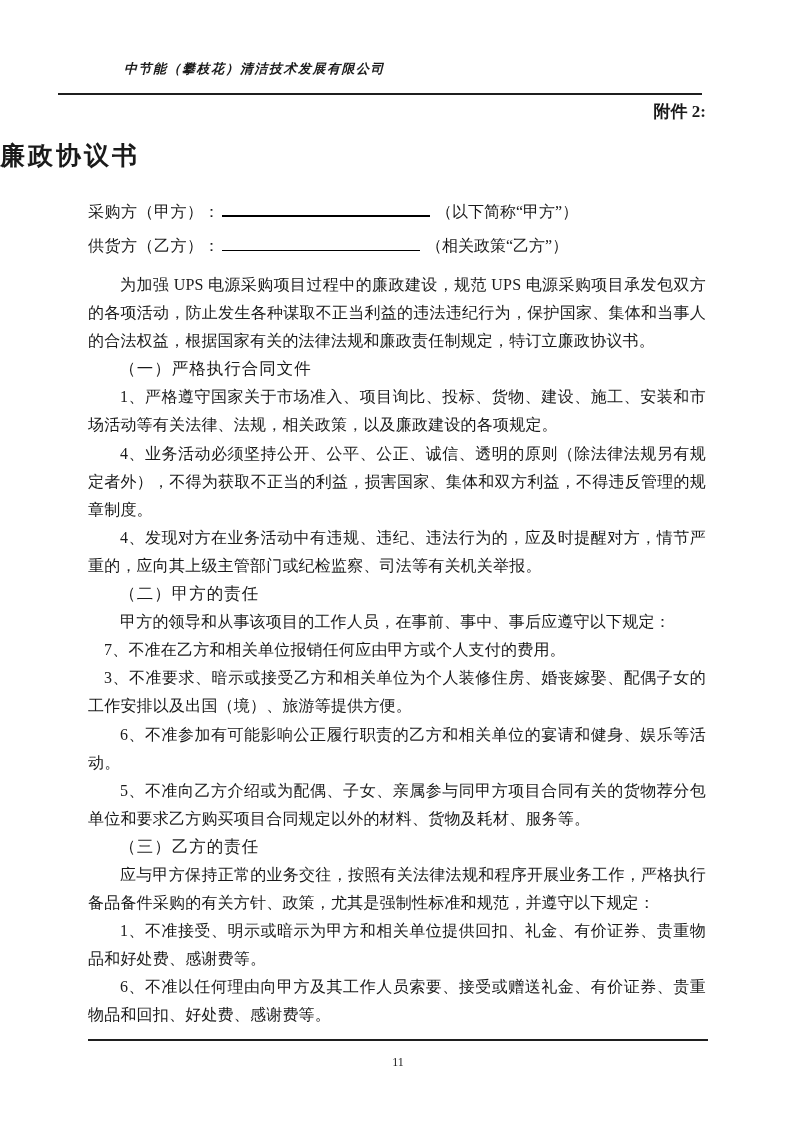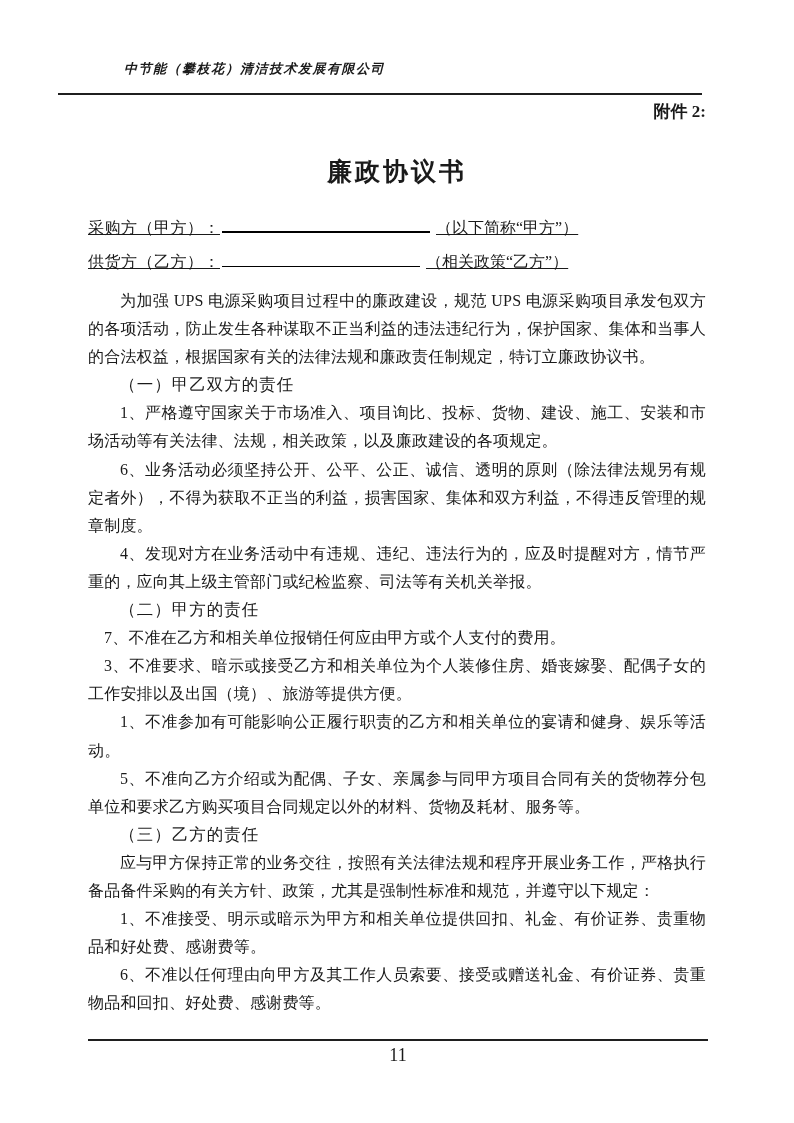--- a/index.html
+++ b/index.html
@@ -33,30 +33,29 @@
   .content { position: absolute; top: 86px; left: 0; right: 0; }
 
   .attachment {
     margin: 14px 88px 0 88px;
     font-weight: bold;
     font-size: 17px;
     text-align: right;
   }
 
   .doc-title {
-    margin-top: 32px;
-    text-align: center;
+    margin-top: 16px;
     font-size: 25px;
     font-weight: bold;
     letter-spacing: 3px;
     line-height: 34px;
   }
 
   .parties { margin: 22px 88px 0 88px; font-size: 16px; }
-  .party-row { line-height: 34px; white-space: nowrap; text-decoration: underline; }
+  .party-row { line-height: 34px; white-space: nowrap; }
   .party-label { letter-spacing: 0.5px; }
   .signature-blank {
     display: inline-block;
     height: 1em;
     vertical-align: baseline;
     margin: 0 6px 0 2px;
   }
   .blank-thick { width: 208px; border-bottom: 2.5px solid #000; }
   .blank-thin  { width: 198px; border-bottom: 1.5px solid #000; }
 
@@ -71,22 +70,22 @@
   .doc-body p.ind2 { text-indent: 2em; }
   .doc-body p.ind1 { text-indent: 1em; }
   .doc-body p.head { text-indent: 1.9em; font-size: 16.5px; letter-spacing: 1px; }
 
   
   .page-footer {
     position: absolute;
     left: 88px; right: 86px; top: 1039px;
     border-top: 2px solid #1f1f1f;
     text-align: center;
-    padding-top: 4px;
-    font-size: 18px;
+    padding-top: 14px;
+    font-size: 12px;
   }
 </style>
 </head>
 <body>
 
 <div class="page">
 
   <div class="page-header">
     <span class="company">中节能（攀枝花）清洁技术发展有限公司</span>
   </div>
@@ -101,28 +100,29 @@
       <div class="party-row">
         <span class="party-label">采购方（甲方）：</span><span class="signature-blank blank-thick"></span><span class="party-suffix">（以下简称“甲方”）</span>
       </div>
       <div class="party-row">
         <span class="party-label">供货方（乙方）：</span><span class="signature-blank blank-thin"></span><span class="party-suffix">（相关政策“乙方”）</span>
       </div>
     </div>
 
     <div class="doc-body">
         <p class="ind2">为加强 UPS 电源采购项目过程中的廉政建设，规范 UPS 电源采购项目承发包双方的各项活动，防止发生各种谋取不正当利益的违法违纪行为，保护国家、集体和当事人的合法权益，根据国家有关的法律法规和廉政责任制规定，特订立廉政协议书。</p>
-        <p class="head">（一）甲乙双方的责任</p>
+        <p class="head">（一）严格执行合同文件</p>
         <p class="ind2">1、严格遵守国家关于市场准入、项目询比、投标、货物、建设、施工、安装和市场活动等有关法律、法规，相关政策，以及廉政建设的各项规定。</p>
-        <p class="ind2">6、业务活动必须坚持公开、公平、公正、诚信、透明的原则（除法律法规另有规定者外），不得为获取不正当的利益，损害国家、集体和双方利益，不得违反管理的规章制度。</p>
+        <p class="ind2">4、业务活动必须坚持公开、公平、公正、诚信、透明的原则（除法律法规另有规定者外），不得为获取不正当的利益，损害国家、集体和双方利益，不得违反管理的规章制度。</p>
         <p class="ind2">4、发现对方在业务活动中有违规、违纪、违法行为的，应及时提醒对方，情节严重的，应向其上级主管部门或纪检监察、司法等有关机关举报。</p>
         <p class="head">（二）甲方的责任</p>
+        <p class="ind2">甲方的领导和从事该项目的工作人员，在事前、事中、事后应遵守以下规定：</p>
         <p class="ind1">7、不准在乙方和相关单位报销任何应由甲方或个人支付的费用。</p>
         <p class="ind1">3、不准要求、暗示或接受乙方和相关单位为个人装修住房、婚丧嫁娶、配偶子女的工作安排以及出国（境）、旅游等提供方便。</p>
-        <p class="ind2">1、不准参加有可能影响公正履行职责的乙方和相关单位的宴请和健身、娱乐等活动。</p>
+        <p class="ind2">6、不准参加有可能影响公正履行职责的乙方和相关单位的宴请和健身、娱乐等活动。</p>
         <p class="ind2">5、不准向乙方介绍或为配偶、子女、亲属参与同甲方项目合同有关的货物荐分包单位和要求乙方购买项目合同规定以外的材料、货物及耗材、服务等。</p>
         <p class="head">（三）乙方的责任</p>
         <p class="ind2">应与甲方保持正常的业务交往，按照有关法律法规和程序开展业务工作，严格执行备品备件采购的有关方针、政策，尤其是强制性标准和规范，并遵守以下规定：</p>
         <p class="ind2">1、不准接受、明示或暗示为甲方和相关单位提供回扣、礼金、有价证券、贵重物品和好处费、感谢费等。</p>
         <p class="ind2">6、不准以任何理由向甲方及其工作人员索要、接受或赠送礼金、有价证券、贵重物品和回扣、好处费、感谢费等。</p>
       </div>
 
   </div>
 
   <div class="page-footer">

